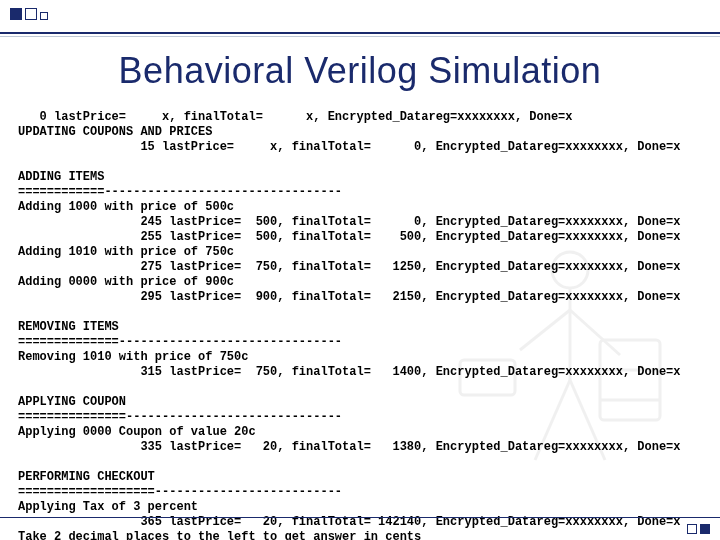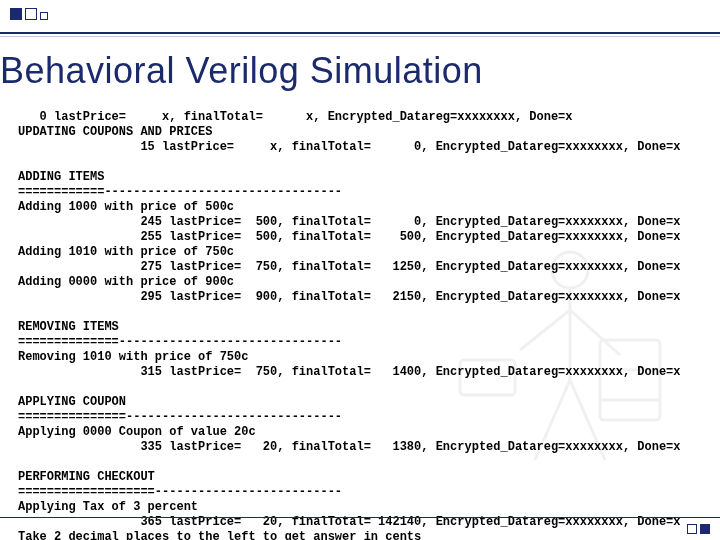--- a/index.html
+++ b/index.html
@@ -41,20 +41,21 @@
     position: absolute;
     top: 36px;
     left: 0; right: 0;
     height: 1px;
     background: #bfc8d6;
   }
   .title {
     position: absolute;
     top: 50px;
     left: 0; right: 0;
+    text-align: center;
     font-size: 36px;
     font-weight: normal;
     color: #1a2a6c;
     letter-spacing: 0.5px;
   }
   .watermark {
     position: absolute;
     right: 50px;
     bottom: 40px;
     opacity: 0.12;

